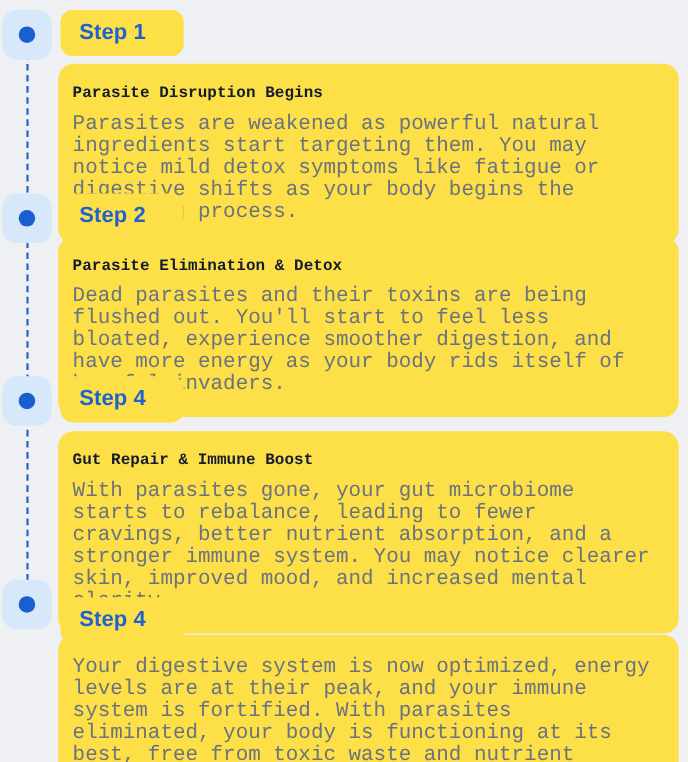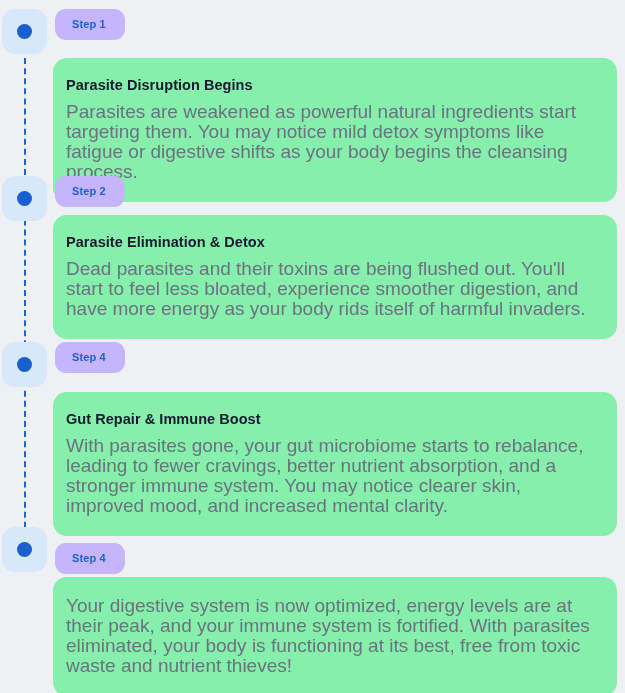--- a/index.html
+++ b/index.html
@@ -64,39 +64,40 @@
     margin-top: -7.5px;
     background: #1a5fd0;
     border-radius: 50%;
   }
 
   
   .step-badge {
     position: absolute;
     left: 55px;
     top: 9px;
-    background: #c4b5fd;
+    background: #fde047;
     border-radius: 11px;
-    padding: 9px 19px 10px 17px;
-    font-size: 11px;
+    padding: 9px 34px 10px 17px;
+    font-size: 20px;
     font-weight: bold;
     color: #1f62cf;
     letter-spacing: 0.1px;
     white-space: nowrap;
   }
 
   
   .card {
     position: absolute;
     left: 53px;
     width: 564px;
-    background: #86efac;
+    background: #fde047;
     border-radius: 14px;
     box-sizing: border-box;
     padding: 19px 22px 20px 13px;
+    font-family: Liberation Mono, monospace;
   }
   .card-title {
     margin: 0 0 9px 0;
     font-size: 14.5px;
     font-weight: bold;
     color: #131b2e;
     letter-spacing: 0.05px;
   }
   .card-desc {
     margin: 0;

